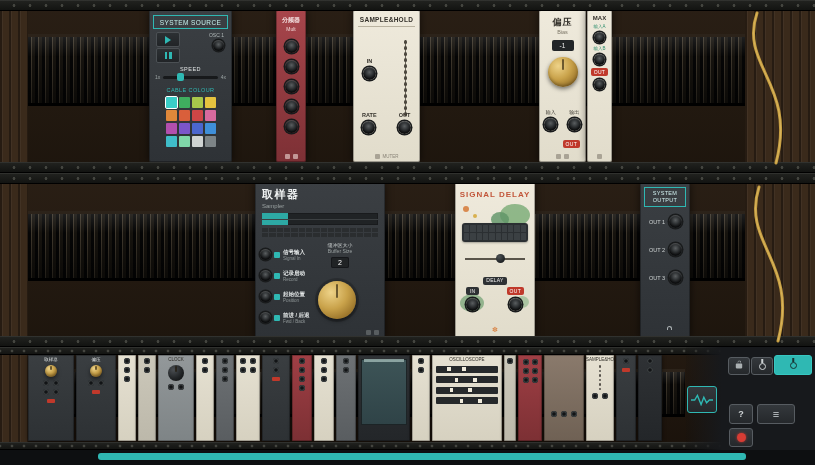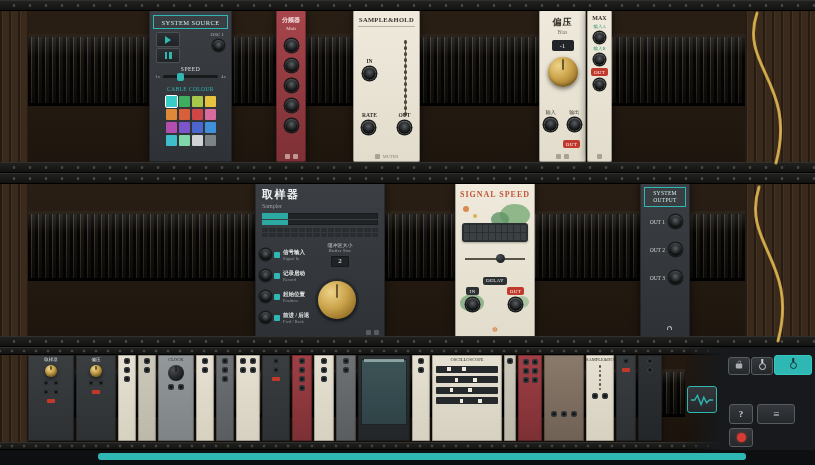--- a/index.html
+++ b/index.html
@@ -1,17 +1,17 @@
 <!DOCTYPE html>
 <html><head>
 <meta charset="utf-8">
 <style>
   html,body{margin:0;padding:0;background:#000;}
   .stage{position:relative;width:815px;height:465px;overflow:hidden;background:#171310;
-         font-family:Liberation Serif, serif;-webkit-font-smoothing:antialiased;}
+         font-family:Liberation Sans, sans-serif;-webkit-font-smoothing:antialiased;}
   
   .row{position:absolute;left:0;width:815px;background:linear-gradient(#2a1f15,#1d150d);}
   #row1{top:0;height:173px;}
   #row2{top:173px;height:174px;}
   #row3{top:347px;height:103px;background:linear-gradient(#241a11,#1a120b);}
   .rail{position:absolute;left:0;right:0;height:11px;z-index:3;
         background:linear-gradient(#222320,#111210);
         box-shadow:inset 0 1px 0 rgba(255,255,255,.07),inset 0 -1px 0 #000;}
   .rail::after{content:"";position:absolute;inset:0;
         background-image:radial-gradient(circle,#44453f 1.1px,transparent 1.7px);
@@ -440,21 +440,21 @@
         </div>
     </div>
 
     <div class="module lt" id="m-delay">
       <span class="blob" style="right:5px;top:22px;width:30px;height:22px;background:#7fae7a;opacity:.85"></span>
       <span class="blob" style="right:26px;top:30px;width:18px;height:15px;background:#5e9467;opacity:.8"></span>
       <span class="blob" style="left:8px;top:24px;width:6px;height:6px;background:#d98a4f"></span>
       <span class="blob" style="left:18px;top:32px;width:4px;height:4px;background:#d9b04f"></span>
       <span class="blob" style="left:5px;bottom:26px;width:24px;height:18px;background:#6fa070;opacity:.7"></span>
       <span class="blob" style="right:6px;bottom:30px;width:14px;height:12px;background:#86b283;opacity:.6"></span>
-      <div class="title">SIGNAL SPEED</div>
+      <div class="title">SIGNAL DELAY</div>
       <div id="delay-display">
           <i></i>
           <i></i>
           <i></i>
           <i></i>
           <i></i>
           <i></i>
           <i></i>
           <i></i>
           <i></i>

